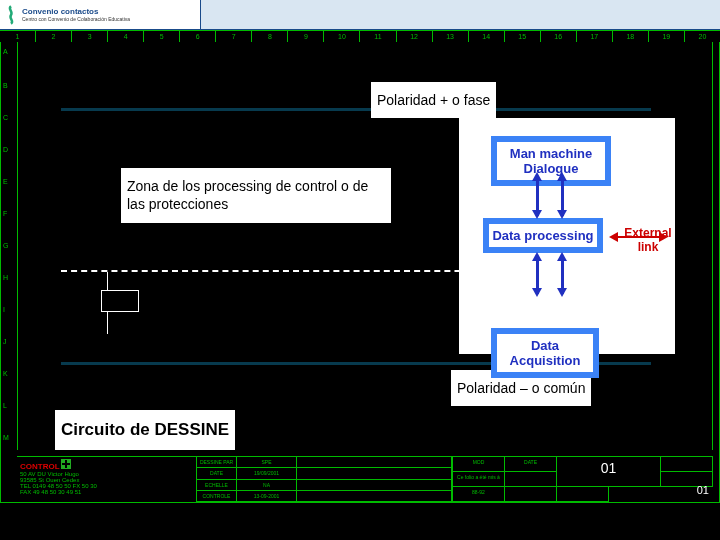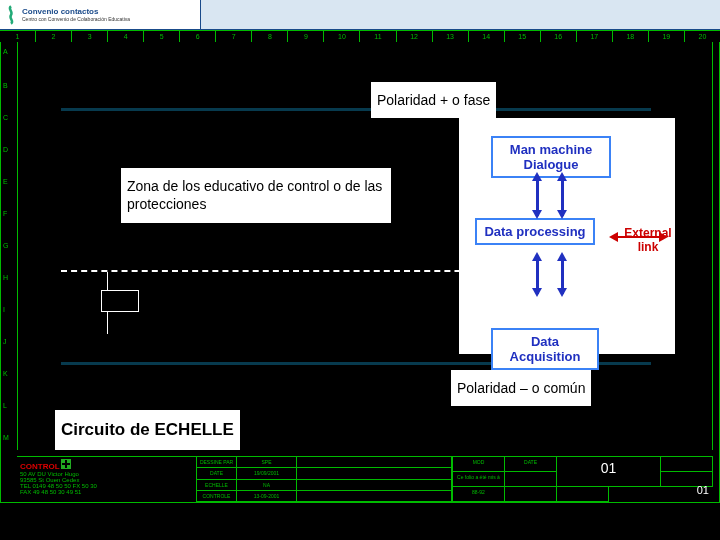--- a/index.html
+++ b/index.html
@@ -40,23 +40,23 @@
   .lbl.polarity-neg { top: 328px; left: 450px; }
   .lbl.circuito { top: 368px; left: 54px; font-size: 17px; font-weight: bold; }
 
   
   .comp-box { position: absolute; top: 248px; left: 100px; width: 38px; height: 22px; border: 1px solid #fff; }
   .stub-v1 { position: absolute; top: 230px; left: 106px; width: 1px; height: 18px; background: #fff; }
   .stub-v2 { position: absolute; top: 270px; left: 106px; width: 1px; height: 22px; background: #fff; }
 
   
   .blk-diag { position: absolute; top: 76px; left: 458px; width: 216px; height: 236px; background: #fff; }
-  .blk { position: absolute; border: 2px solid #3b82f6; text-align: center; font-weight: bold; color: #2030c0; font-size: 13px; padding: 4px 2px; background: #fff; }
+  .blk { position: absolute; border: 6px solid #3b82f6; text-align: center; font-weight: bold; color: #2030c0; font-size: 13px; padding: 4px 2px; background: #fff; }
   .blk.mmd { top: 18px; left: 32px; width: 120px; }
-  .blk.dp  { top: 100px; left: 16px; width: 120px; }
+  .blk.dp  { top: 100px; left: 24px; width: 120px; }
   .blk.da  { top: 178px; left: 32px; width: 108px; margin-top: 32px; }
   .ext-link { position: absolute; top: 108px; left: 164px; width: 50px; color: #c00; font-weight: bold; font-size: 12px; text-align: center; }
   .conn { position: absolute; background: #2030c0; }
   .arrowhead { position: absolute; width: 0; height: 0; }
   .arrowhead.up { border-left: 5px solid transparent; border-right: 5px solid transparent; border-bottom: 9px solid #2030c0; }
   .arrowhead.down { border-left: 5px solid transparent; border-right: 5px solid transparent; border-top: 9px solid #2030c0; }
   .arrowhead.left { border-top: 5px solid transparent; border-bottom: 5px solid transparent; border-right: 9px solid #c00; }
   .arrowhead.right { border-top: 5px solid transparent; border-bottom: 5px solid transparent; border-left: 9px solid #c00; }
   .conn.red { background: #c00; }
 
@@ -138,23 +138,23 @@
     <div class="rlab" style="top:392px">M</div>
   </div>
 
   <div class="green-track"></div>
 
   <div class="hline top"></div>
   <div class="hline bot"></div>
   <div class="dash"></div>
 
   <div class="lbl polarity-pos">Polaridad + o fase</div>
-  <div class="lbl zona">Zona de los educativo de control o de las protecciones</div>
+  <div class="lbl zona">Zona de los processing de control o de las protecciones</div>
   <div class="lbl polarity-neg">Polaridad – o común</div>
-  <div class="lbl circuito">Circuito de ECHELLE</div>
+  <div class="lbl circuito">Circuito de DESSINE</div>
 
   <div class="stub-v1"></div>
   <div class="comp-box"></div>
   <div class="stub-v2"></div>
 
   <div class="blk-diag">
     <div class="blk mmd">Man machine Dialogue</div>
     <div class="blk dp">Data processing</div>
     <div class="blk da">Data Acquisition</div>
     <div class="ext-link">External link</div>

